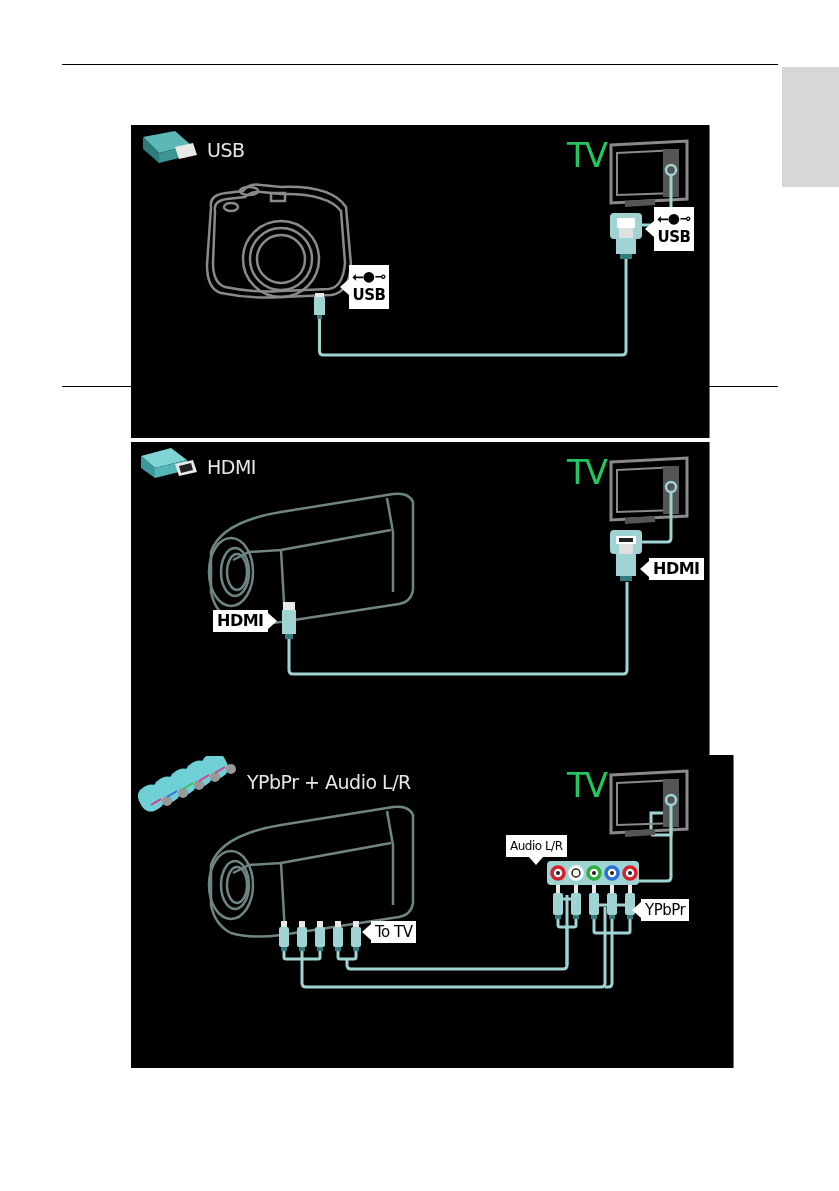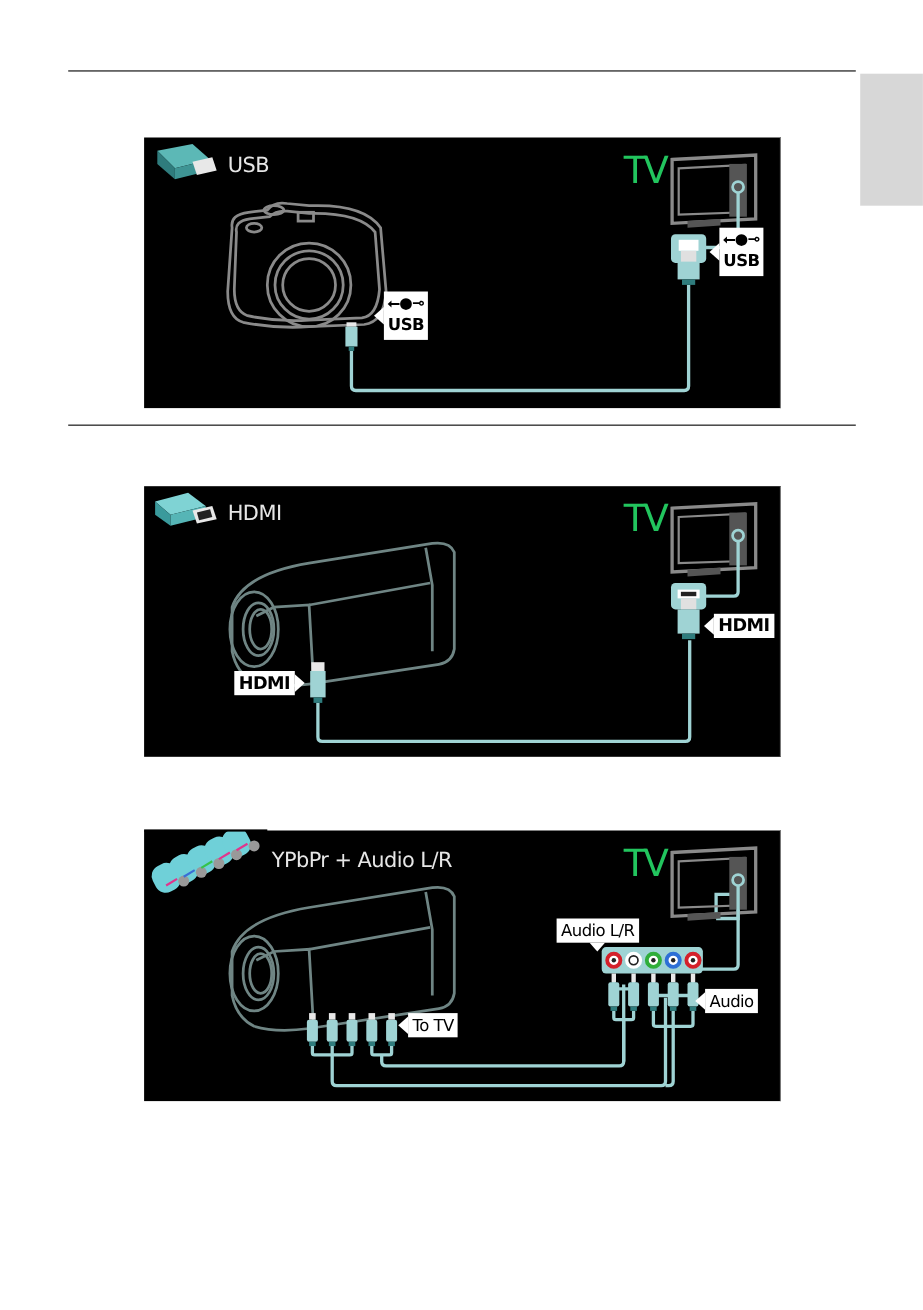--- a/index.html
+++ b/index.html
@@ -1,19 +1,19 @@
 <!DOCTYPE html>
 <html><head>
   <meta charset="utf-8">
   <style>
     html, body { margin: 0; padding: 0; background: #ffffff; }
     body { width: 839px; height: 1191px; position: relative; overflow: hidden; font-family: "DejaVu Sans", sans-serif; }
     .rule { position: absolute; left: 62px; width: 716px; height: 1px; background: #000; }
     .side-tab { position: absolute; left: 782px; top: 67px; width: 57px; height: 120px; background: #d7d7d7; }
-    .panel { position: absolute; left: 131px; width: 578px; height: 246px; background: #000; border-right: 1px solid #777; }
+    .panel { position: absolute; left: 131px; width: 578px; height: 313px; background: #000; border-right: 1px solid #777; }
     .panel svg { position: absolute; left: 0; top: 0; width: 578px; height: 246px; }
     .ptitle { position: absolute; color: #e6e6e6; font-family: "DejaVu Sans", sans-serif; font-size: 19px; letter-spacing: -0.5px; }
     .tv-label { position: absolute; color: #22c55e; font-family: "DejaVu Sans", sans-serif; font-size: 34px; letter-spacing: -3px; font-weight: normal; }
     .callout { position: absolute; background: #fff; color: #000; font-family: "DejaVu Sans", sans-serif; font-weight: bold; font-size: 15px; padding: 2px 4px; line-height: 18px; letter-spacing: -0.5px; }
     .callout.left::before { content: ""; position: absolute; left: -9px; top: 50%; margin-top: -8px; border-right: 9px solid #fff; border-top: 8px solid transparent; border-bottom: 8px solid transparent; }
     .callout.right::after { content: ""; position: absolute; right: -9px; top: 50%; margin-top: -8px; border-left: 9px solid #fff; border-top: 8px solid transparent; border-bottom: 8px solid transparent; }
     .callout.down::after { content: ""; position: absolute; left: 50%; bottom: -8px; margin-left: -7px; border-top: 8px solid #fff; border-left: 7px solid transparent; border-right: 7px solid transparent; }
     .usb-callout { width: 34px; height: 40px; padding: 2px 3px; text-align: center; }
     .usb-callout .usb-sym { display: block; font-size: 14px; line-height: 18px; }
     .usb-callout .usb-txt { display: block; font-size: 15px; line-height: 20px; }
@@ -118,21 +118,21 @@
     <rect x="488" y="102" width="14" height="10" fill="#e0e0e0"></rect>
     <rect x="485" y="112" width="20" height="22" fill="#9fd3d4"></rect>
     <rect x="489" y="134" width="12" height="5" fill="#2f7c7d"></rect>
   </svg>
   <span class="ptitle" style="left:76px; top:14px;">HDMI</span>
   <span class="tv-label" style="left:436px; top:10px;">TV</span>
   <div class="callout right" style="left:82px; top:168px; font-size:16px;">HDMI</div>
   <div class="callout left" style="left:518px; top:116px; font-size:16px;">HDMI</div>
 </div>
 
-<div class="panel" style="top:755px;">
+<div class="panel" style="top:755px;padding-left:24px;">
   <svg viewBox="0 0 578 246">
     <g>
       <g transform="translate(8,26)">
         <rect x="0" y="4" width="24" height="26" rx="10" fill="#6fd0d8" transform="rotate(-28 12 17)"></rect>
         <rect x="16" y="-4" width="24" height="26" rx="10" fill="#6fd0d8" transform="rotate(-28 28 9)"></rect>
         <rect x="32" y="-12" width="24" height="26" rx="10" fill="#6fd0d8" transform="rotate(-28 44 1)"></rect>
         <rect x="48" y="-20" width="24" height="26" rx="10" fill="#6fd0d8" transform="rotate(-28 60 -7)"></rect>
         <rect x="64" y="-28" width="24" height="26" rx="10" fill="#6fd0d8" transform="rotate(-28 76 -15)"></rect>
         <circle cx="28" cy="20" r="5" fill="#999"></circle>
         <circle cx="44" cy="12" r="5" fill="#999"></circle>
@@ -247,16 +247,16 @@
         </g>
     </g>
     <path d="M427,164 L427,170 Q427,172 429,172 L443,172 Q445,172 445,170 L445,164" fill="none" stroke="#9fd3d4" stroke-width="3"></path>
     <path d="M463,164 L463,176 Q463,178 465,178 L497,178 Q499,178 499,176 L499,164" fill="none" stroke="#9fd3d4" stroke-width="3"></path>
     <path d="M436,172 L436,210" fill="none" stroke="#9fd3d4" stroke-width="3"></path>
     <path d="M481,164 L481,228 Q481,232 477,232 L474,232" fill="none" stroke="#9fd3d4" stroke-width="3"></path>
   </svg>
   <span class="ptitle" style="left:116px; top:16px;">YPbPr + Audio L/R</span>
   <span class="tv-label" style="left:436px; top:10px;">TV</span>
   <div class="callout left" style="left:240px; top:166px; font-weight:normal; font-size:15px;text-align:right;">To TV</div>
-  <div class="callout down" style="left:375px; top:80px; font-weight:normal; font-size:15px;">Audio L/R</div>
-  <div class="callout left" style="left:510px; top:144px; font-weight:normal; font-size:15px;">Audio</div>
+  <div class="callout down" style="left:375px; top:80px; font-weight:normal; font-size:12px;">Audio L/R</div>
+  <div class="callout left" style="left:510px; top:144px; font-weight:normal; font-size:15px;">YPbPr</div>
 </div>
 <div style="position:absolute; left:131px; top:754px; width:112px; height:2px; background:#000;"></div>
 
 </body></html>

